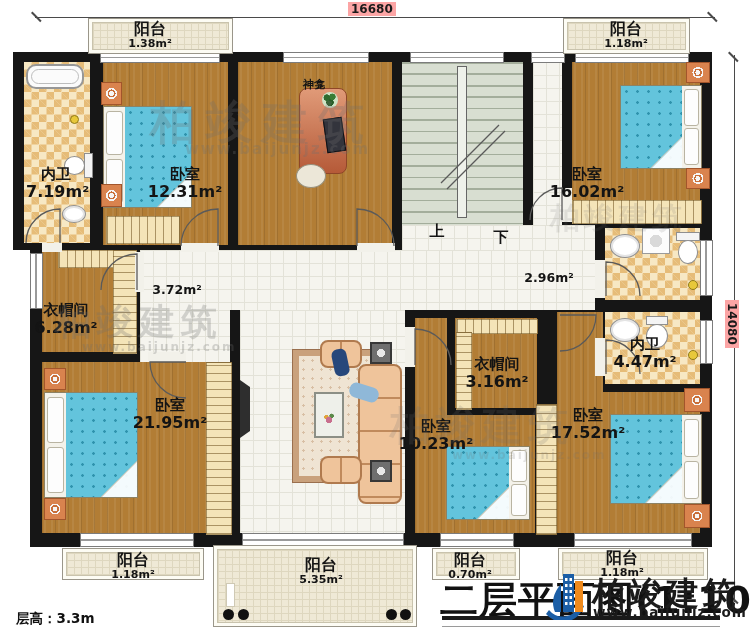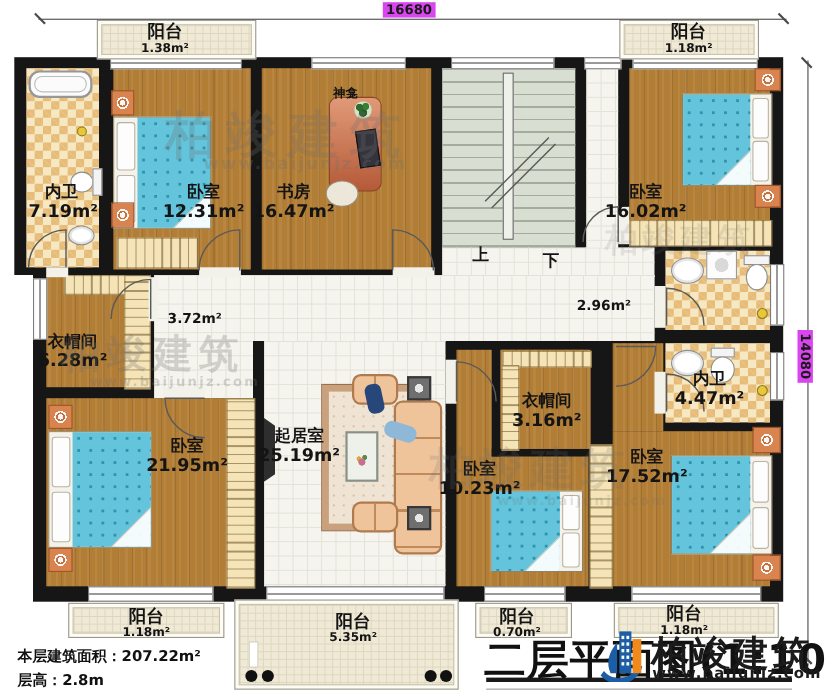--- a/index.html
+++ b/index.html
@@ -85,21 +85,21 @@
   .lbl .ar{font-size:16px;}
   .blbl .ar{font-size:11px;}
   .hlbl{font-size:12.5px;font-weight:bold;color:#141414;text-align:center;}
   .stlbl{font-size:15px;font-weight:bold;color:#141414;text-align:center;}
   .shr{font-size:11px;font-weight:bold;color:#141414;}
   
   .wm{color:rgba(110,110,110,.27);font-weight:bold;white-space:nowrap;pointer-events:none;}
   .wmu{color:rgba(110,110,110,.27);font-weight:bold;white-space:nowrap;pointer-events:none;letter-spacing:2px;}
   
   .dimline{background:#4a4a4a;}
-  .dimtxt{font-size:12px;font-weight:bold;color:#1a1a1a;background:#d946ef;padding:0 3px;}
+  .dimtxt{font-size:12px;font-weight:bold;color:#1a1a1a;background:#fca5a5;padding:0 3px;}
   .tick{width:13px;height:1.5px;background:#4a4a4a;transform:rotate(45deg);}
   
   .foot{font-size:13.5px;font-weight:bold;color:#111;}
   .title{font-size:38px;font-weight:bold;color:#111;letter-spacing:1px;white-space:nowrap;}
   .brand{font-size:33px;font-weight:bold;color:#1b1b1b;letter-spacing:4px;white-space:nowrap;}
   .brandurl{font-size:13.5px;font-weight:bold;color:#1b1b1b;letter-spacing:1px;white-space:nowrap;}
 </style>
 </head>
 <body>
 
@@ -290,47 +290,39 @@
       <div class="ar">1.38m²</div>
     </div>
   <div class="a lbl" style="left:26px;top:166px;width:60px;">
     <div class="nm">内卫</div>
       <div class="ar">7.19m²</div>
     </div>
   <div class="a lbl" style="left:135px;top:166px;width:100px;">
     <div class="nm">卧室</div>
       <div class="ar">12.31m²</div>
     </div>
-  <div class="a lbl" style="left:217px;top:166px;width:100px;">
-    <div class="nm">书房</div>
-      <div class="ar">16.47m²</div>
-    </div>
   <div class="a lbl" style="left:537px;top:166px;width:100px;">
     <div class="nm">卧室</div>
       <div class="ar">16.02m²</div>
     </div>
   <div class="a lbl blbl" style="left:566px;top:20px;width:120px;">
     <div>阳台</div>
       <div class="ar">1.18m²</div>
     </div>
   <div class="a lbl" style="left:31px;top:302px;width:70px;">
     <div class="nm">衣帽间</div>
       <div class="ar">6.28m²</div>
     </div>
   <div class="a lbl" style="left:605px;top:336px;width:80px;">
     <div class="nm">内卫</div>
       <div class="ar">4.47m²</div>
     </div>
   <div class="a lbl" style="left:120px;top:397px;width:100px;">
     <div class="nm">卧室</div>
       <div class="ar">21.95m²</div>
-    </div>
-  <div class="a lbl" style="left:222px;top:388px;width:100px;">
-    <div class="nm">起居室</div>
-      <div class="ar">25.19m²</div>
     </div>
   <div class="a lbl" style="left:455px;top:356px;width:84px;">
     <div class="nm">衣帽间</div>
       <div class="ar">3.16m²</div>
     </div>
   <div class="a lbl" style="left:386px;top:418px;width:100px;">
     <div class="nm">卧室</div>
       <div class="ar">10.23m²</div>
     </div>
   <div class="a lbl" style="left:538px;top:407px;width:100px;">
@@ -370,24 +362,22 @@
 
   <div class="a dimline" style="left:35px;top:17px;width:680px;height:1px;"></div>
   <div class="a tick" style="left:30px;top:16px;"></div>
   <div class="a tick" style="left:706px;top:16px;"></div>
   <div class="a dimtxt" style="left:348px;top:2px;">16680</div>
   <div class="a dimline" style="left:734px;top:55px;width:1px;height:547px;"></div>
   <div class="a tick" style="left:727px;top:56px;"></div>
   <div class="a tick" style="left:727px;top:598px;"></div>
   <div class="a dimtxt" style="left:725px;top:300px;writing-mode:vertical-rl;padding:3px 0;">14080</div>
 
-  <div class="a foot" style="left:16px;top:588px;">
-    <span>本层建筑面积：</span><span>207.22m²</span></div>
   <div class="a foot" style="left:16px;top:610px;">
-    <span>层高：</span><span>2.8m</span></div>
+    <span>层高：</span><span>3.3m</span></div>
 
   <div class="a title" style="left:440px;top:575px;">二层平面图(1:100)</div>
   <div class="a" style="left:442px;top:616px;width:278px;height:4px;background:#1a1a1a;"></div>
   <div class="a" style="left:442px;top:626px;width:278px;height:1px;background:#9a9a9a;"></div>
 
   <svg class="a" style="left:540px;top:568px;" width="50" height="52" viewBox="0 0 50 52">
     <path d="M6 46 A22 22 0 0 0 44 38 L40 36 A18 18 0 0 1 9 42 Z" fill="#1b5ea6"></path>
     <path d="M15 44 Q9 30 21 16 L21 44 Z" fill="#1b5ea6"></path>
     <rect x="23" y="6" width="11" height="38" fill="#1b5ea6"></rect>
     <rect x="35" y="13" width="8" height="31" fill="#f08a1c"></rect>

